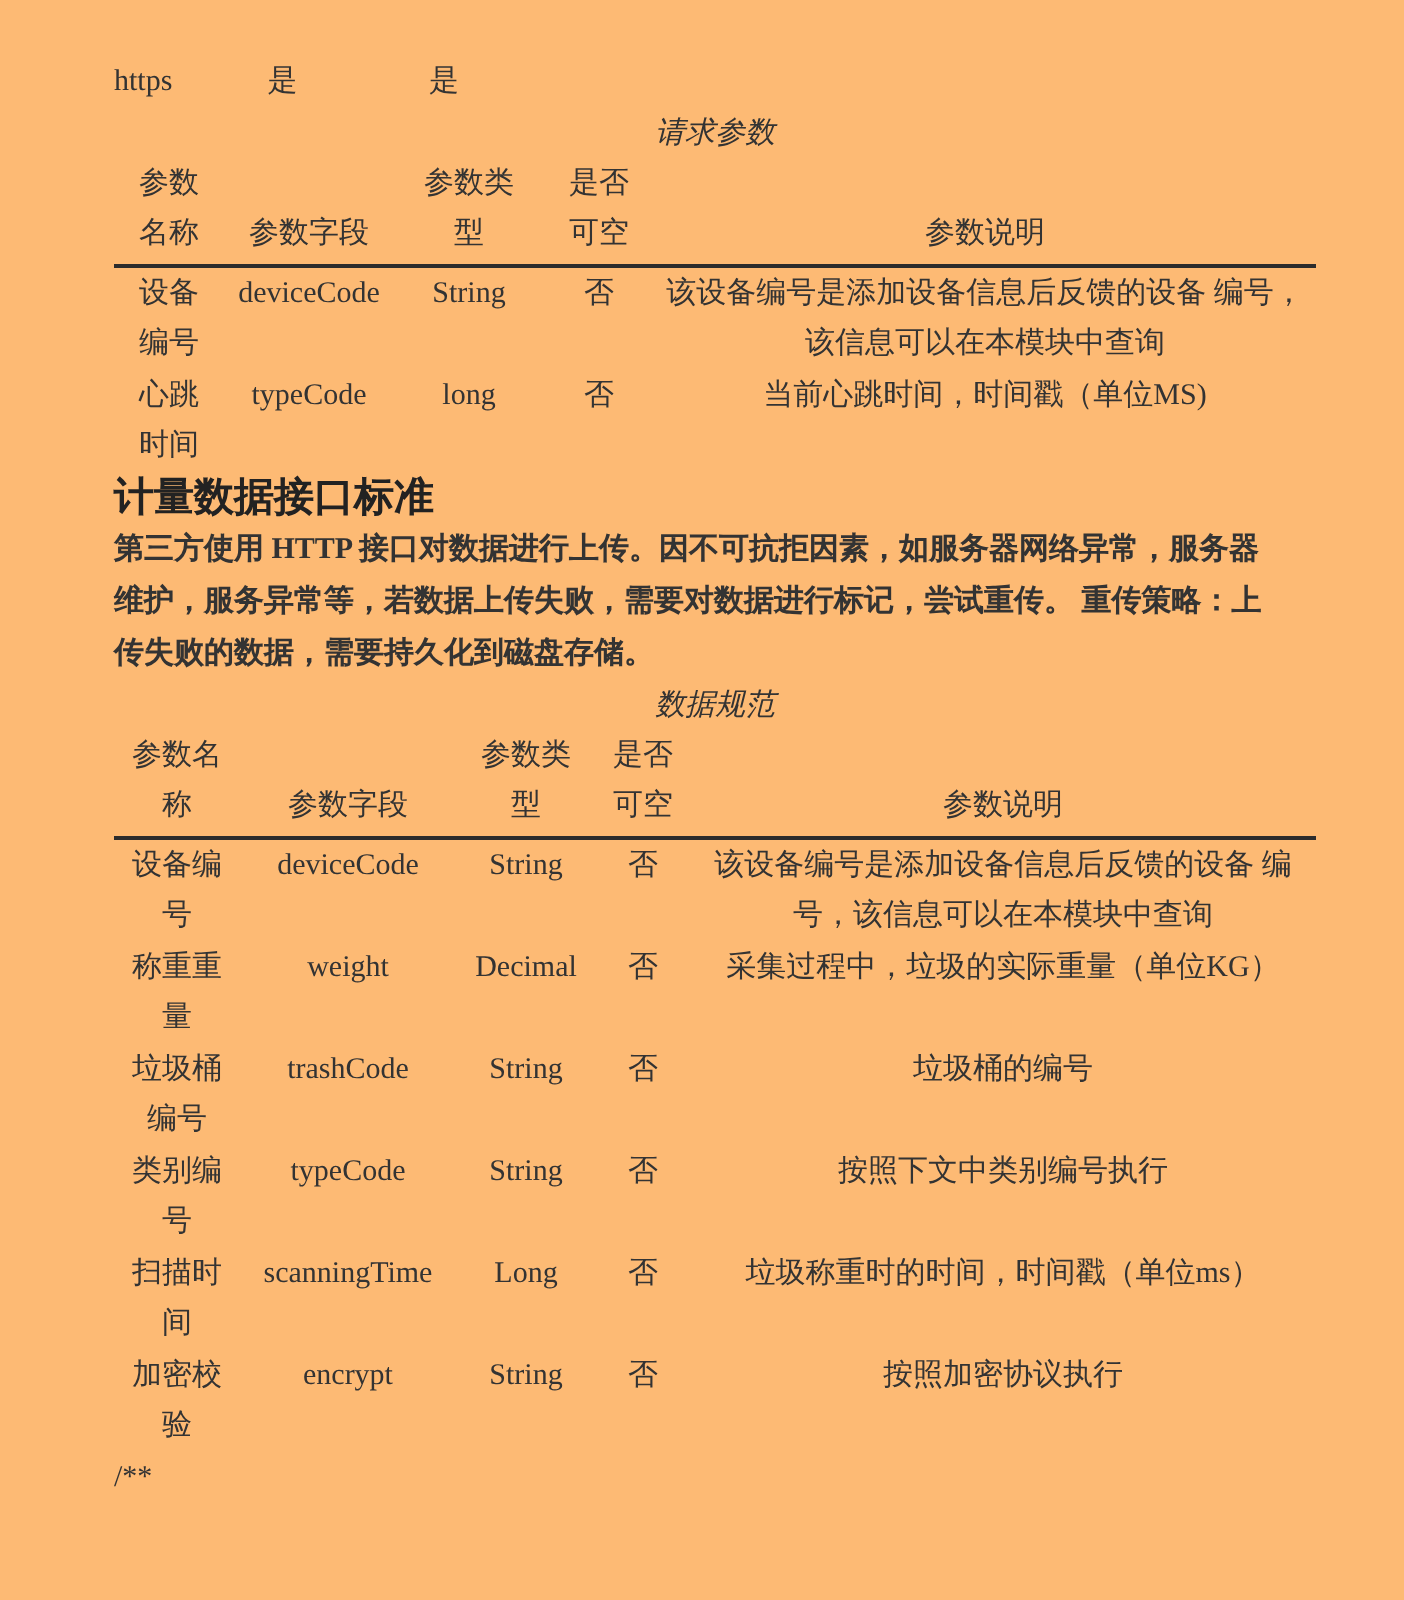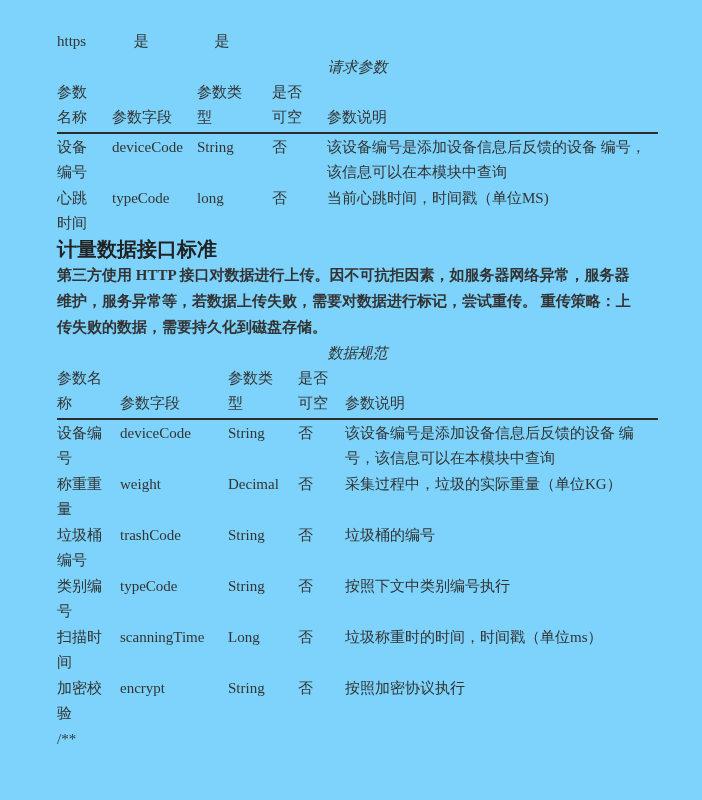--- a/index.html
+++ b/index.html
@@ -1,19 +1,19 @@
 <!DOCTYPE html>
 <html><head>
 <meta charset="utf-8">
 <style>
   html,body{margin:0;padding:0;background:#ffffff;}
   .page{
     position:relative;
     width:702px;height:800px;
-    background:#7dd3fc;
+    background:#fdba74;
     font-family:"Liberation Serif","DejaVu Serif",serif;
     color:#333333;
     font-size:15px;
     line-height:26px;
     overflow:hidden;
   }
   .content{
     position:absolute;
     left:57px;top:0;
     width:601px;
@@ -35,21 +35,21 @@
   }
   table{
     border-collapse:collapse;
     table-layout:fixed;
     width:601px;
     line-height:25px;
   }
   th,td{
     padding:0;
     margin:0;
-    text-align:left;
+    text-align:center;
     font-weight:normal;
     white-space:pre-line;
     overflow:hidden;
   }
   thead th{
     vertical-align:bottom;
     border-bottom:2px solid #2c2c2c;
     padding-bottom:2px;
   }
   tbody td{

